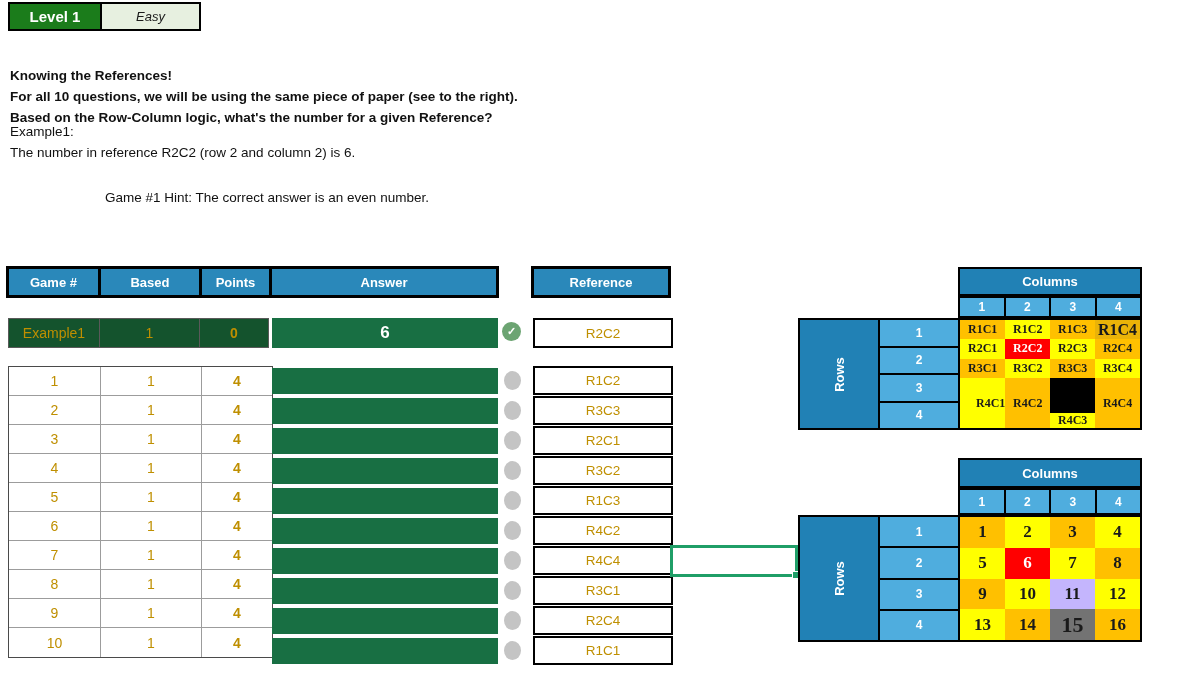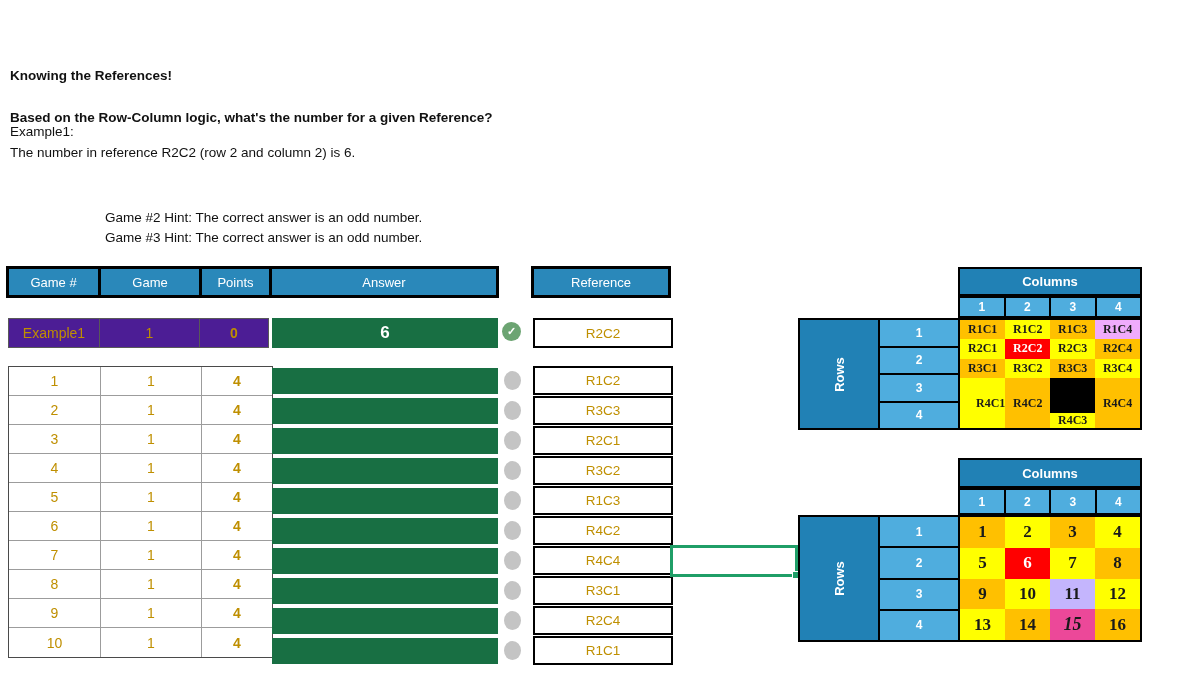--- a/index.html
+++ b/index.html
@@ -13,26 +13,26 @@
   .badge-easy{width:97px;height:25px;background:var(--easy-bg);color:#1a1a1a;font-style:italic;
     font-size:13px;display:flex;align-items:center;justify-content:center;}
 
   
   .txt{position:absolute;left:10px;color:#111;font-size:13.5px;white-space:nowrap;}
   .bold{font-weight:bold;margin-top:21px;}
   .hint{left:105px;}
 
   
   .hdr-bar{position:absolute;background:#000;display:flex;gap:3px;padding:3px;}
-  .hdr-cell{background:var(--header-blue);color:#fff;font-weight:normal;font-size:13px;height:26px;
+  .hdr-cell{background:var(--header-blue);color:#fff;font-weight:bold;font-size:13px;height:26px;
     display:flex;align-items:center;justify-content:center;}
 
   
   .ex-row{position:absolute;left:8px;top:318px;display:flex;}
-  .ex-cell{height:28px;border:1px solid #595959;background:#4c1d95;color:var(--gold);font-size:14px;
+  .ex-cell{height:28px;border:1px solid #595959;background:#14532d;color:var(--gold);font-size:14px;
     display:flex;align-items:center;justify-content:center;}
   .ex-cell+.ex-cell{margin-left:-1px;}
   .answer-green{position:absolute;background:var(--answer-green);display:flex;align-items:center;justify-content:center;
     color:#fff;font-weight:bold;}
   .check-circle{position:absolute;left:502px;top:322px;width:19px;height:19px;border-radius:50%;
     background:var(--check-green);color:#fff;font-size:11px;font-weight:bold;
     display:flex;align-items:center;justify-content:center;}
   .ref-box{position:absolute;left:533px;width:136px;height:26px;border:2px solid #000;background:#fff;
     color:var(--gold);font-size:13.5px;display:flex;align-items:center;justify-content:center;}
 
@@ -63,31 +63,35 @@
     padding:2px;background:#000;}
   .gcell{display:flex;align-items:center;justify-content:center;font-family:"Liberation Serif",serif;
     font-weight:bold;color:#1a1a1a;}
   .rot{transform:rotate(-90deg);white-space:nowrap;}
 </style>
 </head>
 <body>
 
 <div id="stage">
 
+  <div class="badge">
+    <div class="badge-level">Level 1</div>
+    <div class="badge-easy">Easy</div>
+  </div>
 
   <div class="txt bold" style="top:47px">Knowing the References!</div>
+  <div class="txt bold" style="top:68px">For all 10 questions, we will be using the same piece of paper (see to the right).</div>
   <div class="txt bold" style="top:89px">Based on the Row-Column logic, what's the number for a given Reference?</div>
   <div class="txt" style="top:124px">Example1:</div>
   <div class="txt" style="top:145px">The number in reference R2C2 (row 2 and column 2) is 6.</div>
-  <div class="txt hint" style="top:210px">Game #2 Hint: The correct answer is an odd number.</div>
-  <div class="txt hint" style="top:230px">Game #3 Hint: The correct answer is an odd number.</div>
+  <div class="txt hint" style="top:190px">Game #1 Hint: The correct answer is an even number.</div>
 
   <div class="hdr-bar" style="left:6px;top:266px">
     <div class="hdr-cell" style="width:89px">Game #</div>
-    <div class="hdr-cell" style="width:98px">Game</div>
+    <div class="hdr-cell" style="width:98px">Based</div>
     <div class="hdr-cell" style="width:67px">Points</div>
     <div class="hdr-cell" style="width:224px">Answer</div>
   </div>
   <div class="hdr-bar" style="left:531px;top:266px">
     <div class="hdr-cell" style="width:134px">Reference</div>
   </div>
 
   <div class="ex-row">
     <div class="ex-cell" style="width:90px">Example1</div>
     <div class="ex-cell" style="width:99px">1</div>
@@ -180,21 +184,21 @@
     <div class="g-rownums" style="left:80px;top:53px;width:78px;height:108px">
         <div class="bluecell">1</div>
         <div class="bluecell">2</div>
         <div class="bluecell">3</div>
         <div class="bluecell">4</div>
       </div>
     <div class="g-cells" style="left:160px;top:53px;width:180px;height:108px;--cellfs:12px">
         <div class="gcell" style="background: rgb(255, 192, 0); font-size: 12px;">R1C1</div>
         <div class="gcell" style="background: rgb(255, 255, 0); font-size: 12px;">R1C2</div>
         <div class="gcell" style="background: rgb(255, 192, 0); font-size: 12px;">R1C3</div>
-        <div class="gcell" style="background: #f0abfc; font-size: 12px;">R1C4</div>
+        <div class="gcell" style="background: #eab308; font-size: 16px;">R1C4</div>
         <div class="gcell" style="background: rgb(255, 255, 0); font-size: 12px;">R2C1</div>
         <div class="gcell" style="background: rgb(255, 0, 0); color: rgb(255, 255, 255); font-size: 12px;">R2C2</div>
         <div class="gcell" style="background: rgb(255, 255, 0); font-size: 12px;">R2C3</div>
         <div class="gcell" style="background: rgb(255, 192, 0); font-size: 12px;">R2C4</div>
         <div class="gcell" style="background: rgb(255, 192, 0); font-size: 12px;">R3C1</div>
         <div class="gcell" style="background: rgb(255, 255, 0); font-size: 12px;">R3C2</div>
         <div class="gcell" style="background: rgb(255, 192, 0); font-size: 12px;">R3C3</div>
         <div class="gcell" style="background: rgb(255, 255, 0); font-size: 12px;">R3C4</div>
         <div class="gcell" style="background: rgb(255, 255, 0); font-size: 12px; padding-left: 16px;">R4C1</div>
         <div class="gcell" style="background: rgb(255, 192, 0); font-size: 12px;">R4C2</div>
@@ -228,18 +232,18 @@
         <div class="gcell" style="background: rgb(255, 255, 0); font-size: 17px;">5</div>
         <div class="gcell" style="background: rgb(255, 0, 0); color: rgb(255, 255, 255); font-size: 17px;">6</div>
         <div class="gcell" style="background: rgb(255, 255, 0); font-size: 17px;">7</div>
         <div class="gcell" style="background: rgb(255, 192, 0); font-size: 17px;">8</div>
         <div class="gcell" style="background: rgb(255, 192, 0); font-size: 17px;">9</div>
         <div class="gcell" style="background: rgb(255, 255, 0); font-size: 17px;">10</div>
         <div class="gcell" style="background: #c4b5fd; font-size: 17px;">11</div>
         <div class="gcell" style="background: rgb(255, 255, 0); font-size: 17px;">12</div>
         <div class="gcell" style="background: rgb(255, 255, 0); font-size: 17px;">13</div>
         <div class="gcell" style="background: rgb(255, 192, 0); font-size: 17px;">14</div>
-        <div class="gcell" style="background: #ec4899; font-size: 18px; font-style: italic;">15</div>
+        <div class="gcell" style="background: #737373; font-size: 22px;">15</div>
         <div class="gcell" style="background: rgb(255, 192, 0); font-size: 17px;">16</div>
       </div>
   </div>
 
 </div>
 
 </body></html>

